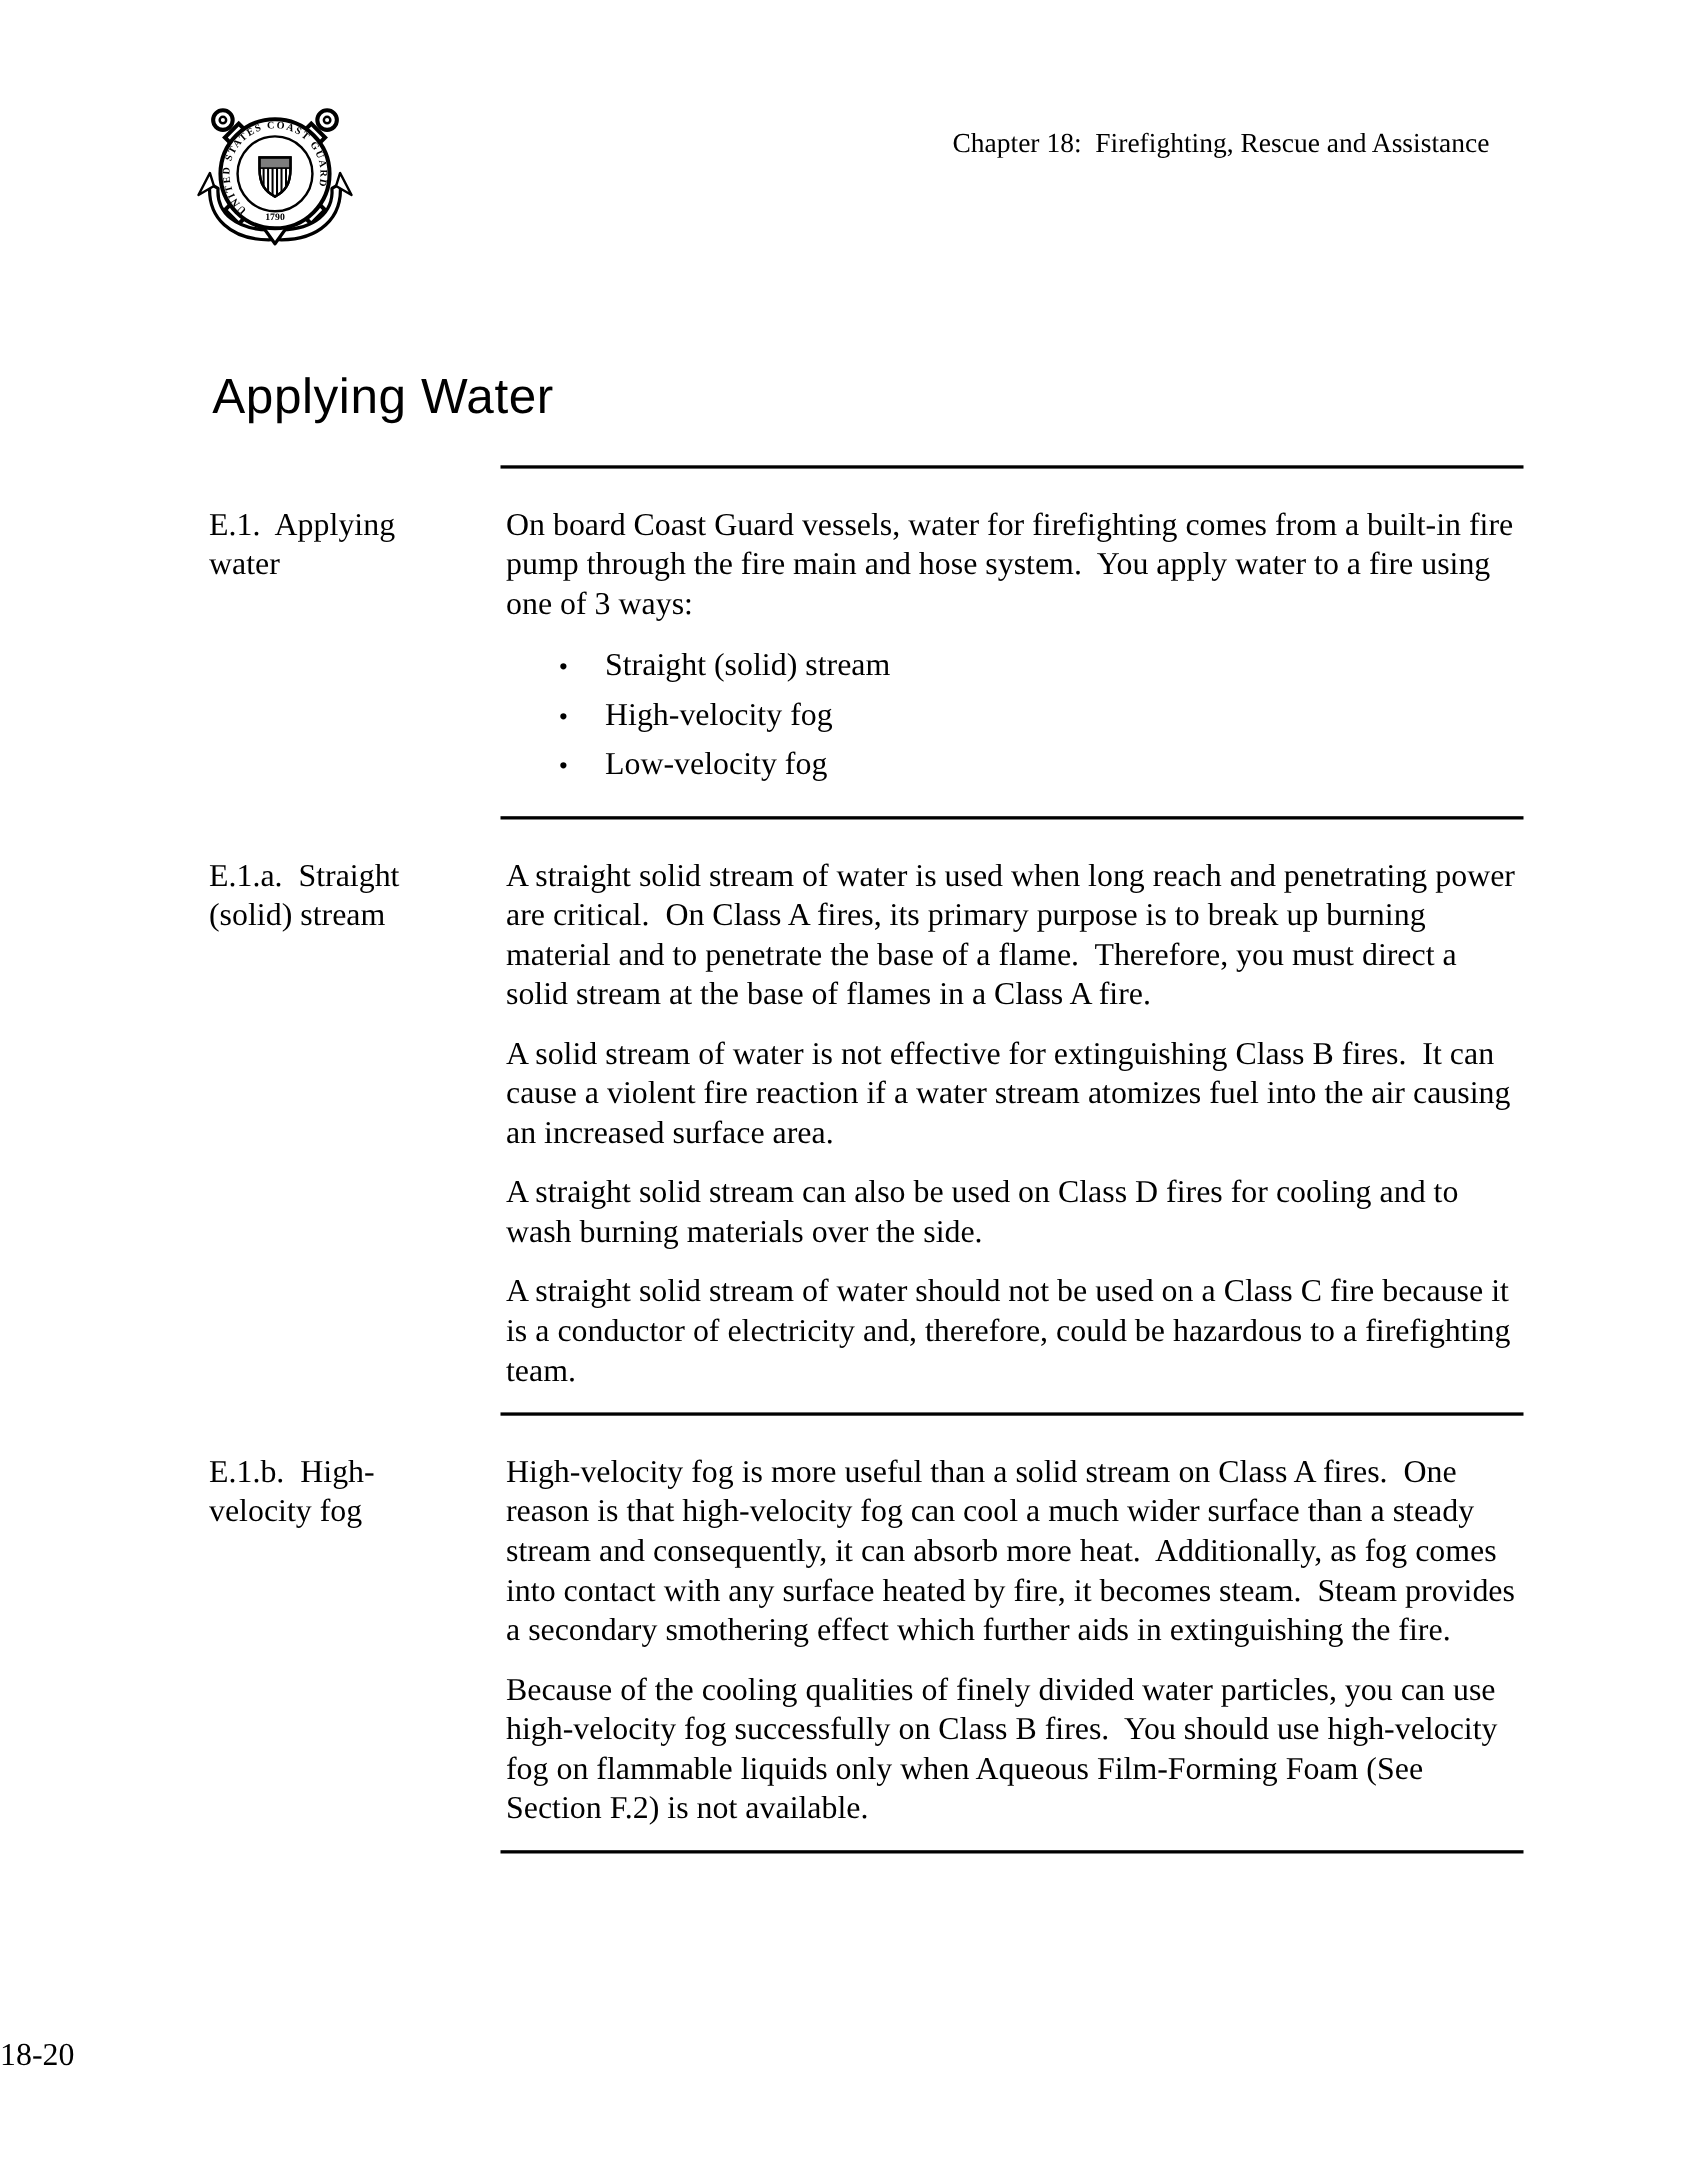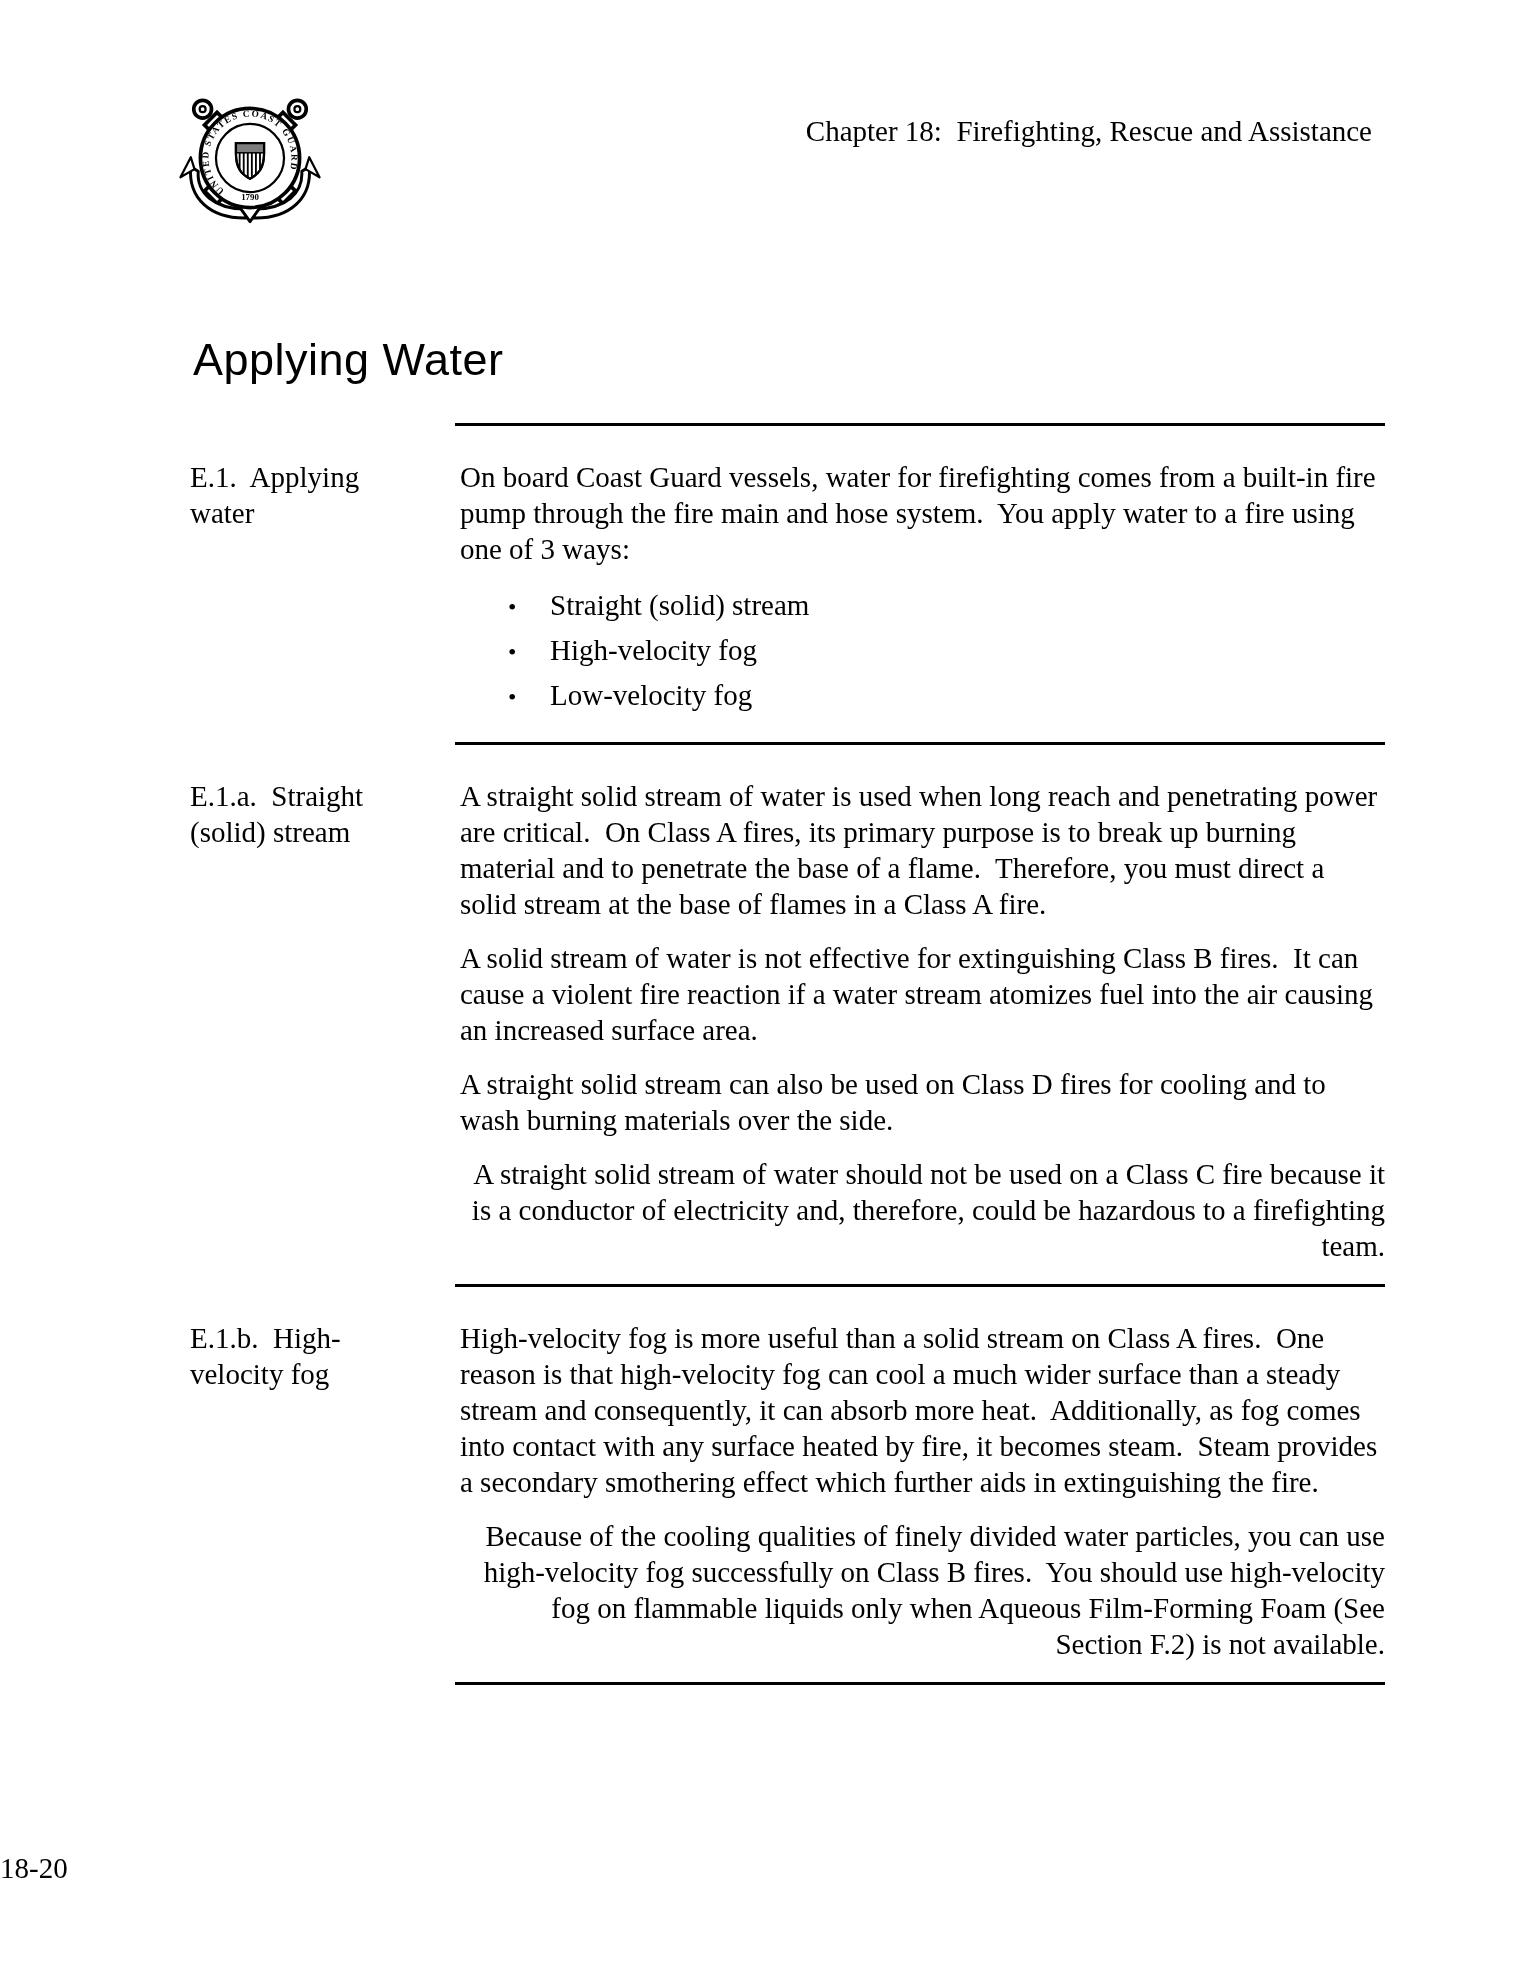--- a/index.html
+++ b/index.html
@@ -13,22 +13,22 @@
     overflow:hidden;
   }
   
   .seal{
     position:absolute;
     left:176px; top:84px;
     width:148px; height:148px;
   }
   .chapter{
     position:absolute;
-    top:114px; right:158px;
-    font-size:29px;
+    top:114px; right:176px;
+    font-size:25px;
     line-height:34px;
     white-space:pre-wrap;
     margin-left:28px;
   }
   
   .title{
     position:absolute;
     left:177px; top:318px;
     margin:16px;
     font-family:"Liberation Sans", sans-serif;
@@ -62,21 +62,21 @@
     white-space:pre-wrap;
   }
   .col-body{
     flex:none;
     width:925px;
   }
   .para{
     margin:0 0 18px 0;
     white-space:pre-wrap;
   }
-  .para:last-child{margin-bottom:0;text-align:right;}
+  .para:last-child{margin-bottom:0;}
   .bullet-list{
     margin-top:20px;
     padding-left:48px;
   }
   .bullet{
     display:flex;
     align-items:baseline;
     margin-bottom:7px;
   }
   .bullet .dot{

